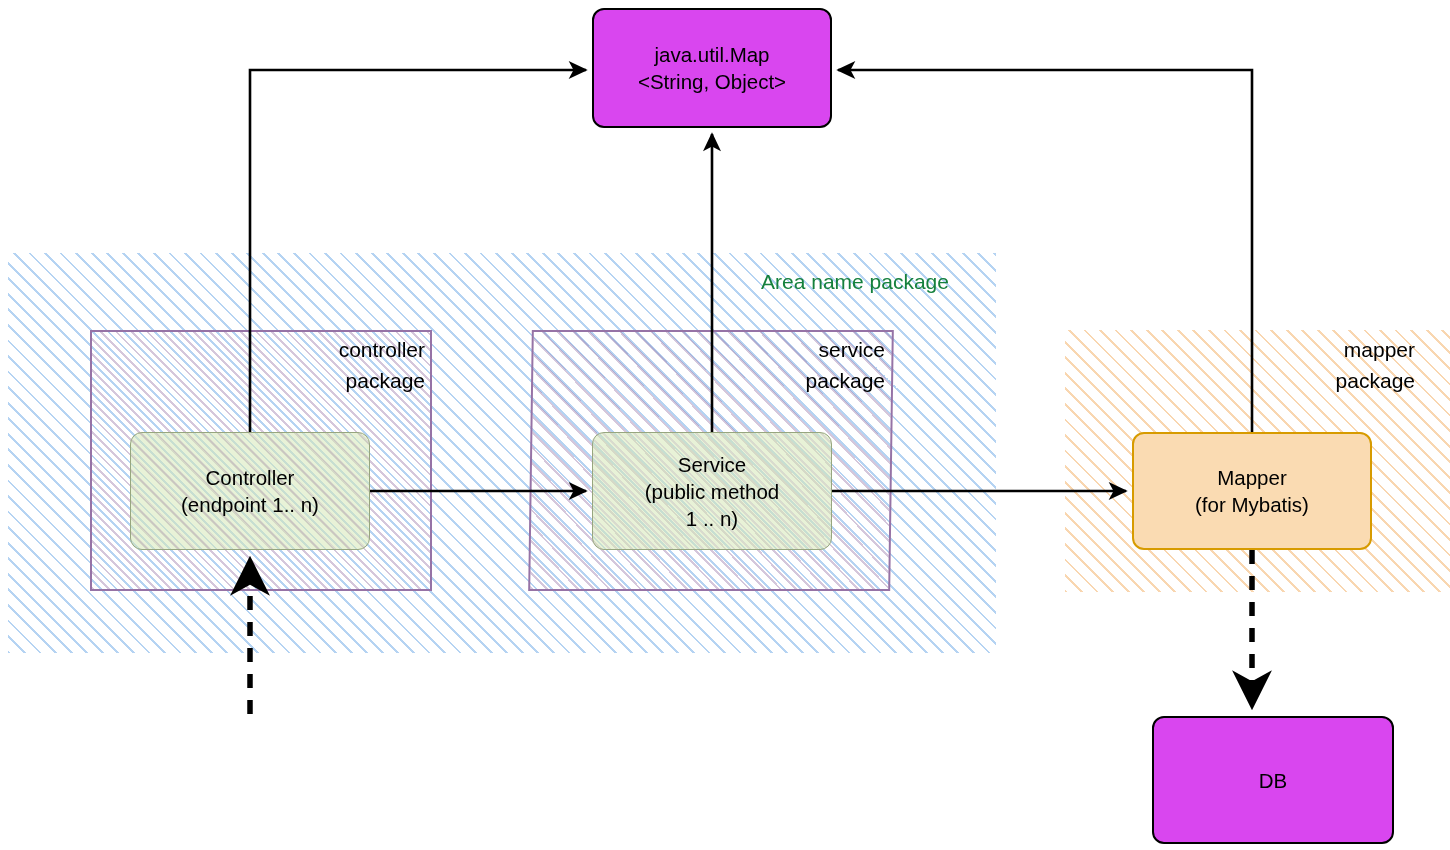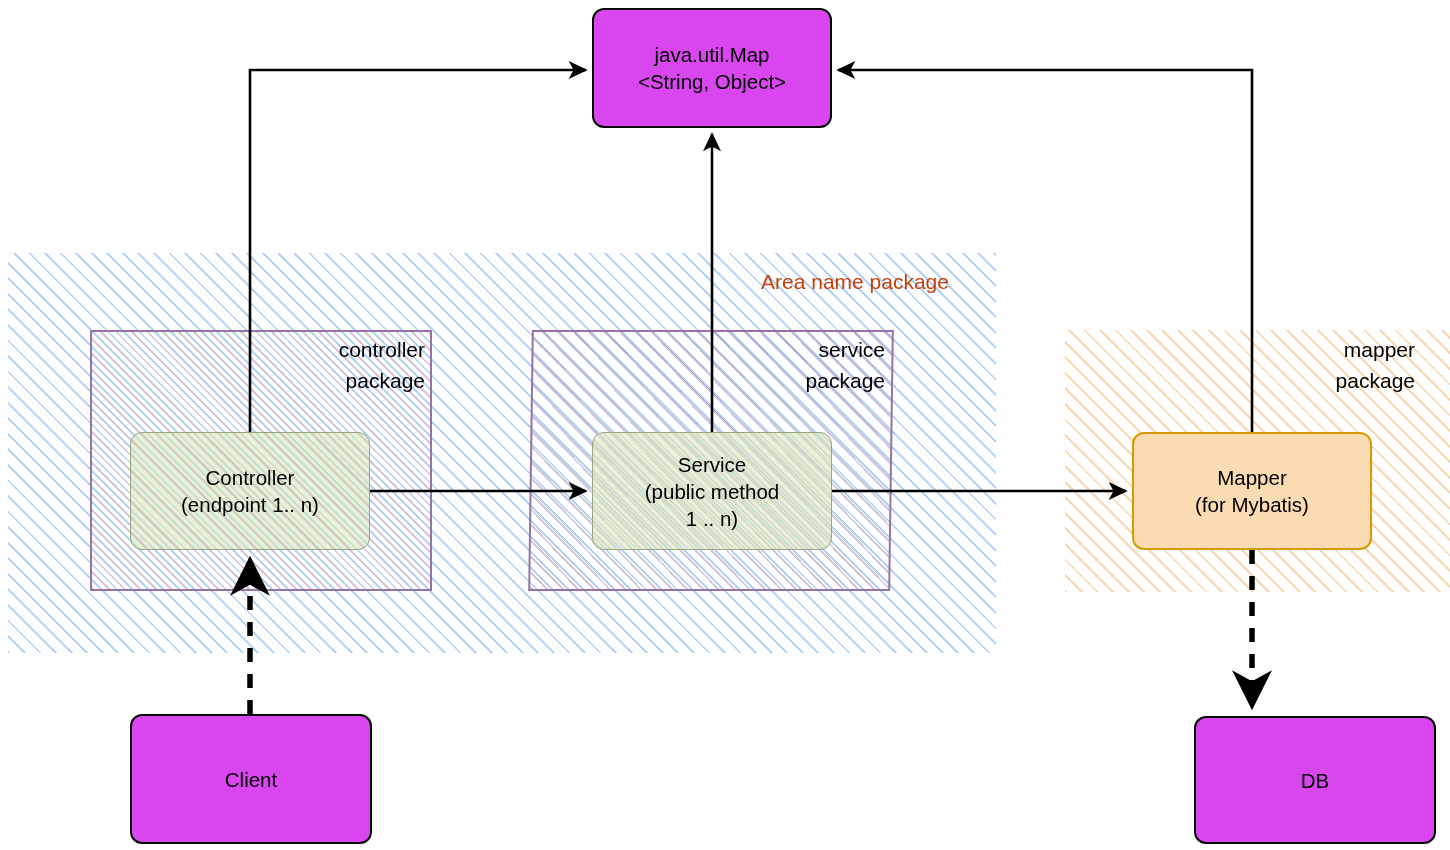--- a/index.html
+++ b/index.html
@@ -97,21 +97,21 @@
   #label-service-pkg    { left: 690px; top: 334px; width: 195px; }
   #label-mapper-pkg     { left: 1215px; top: 334px; width: 200px; }
 
   #label-area-name {
     position: absolute;
     left: 660px;
     top: 268px;
     width: 390px;
     font-size: 21px;
     line-height: 28px;
-    color: #c2410c;
+    color: #15803d;
     text-align: center;
   }
 
   
   .node {
     position: absolute;
     box-sizing: border-box;
     display: flex;
     align-items: center;
     justify-content: center;
@@ -141,21 +141,21 @@
     background: #fadbb2;
     border: 2px solid #d79b00;
     border-radius: 12px;
   }
 
   #node-map        { left: 592px; top: 8px;   width: 240px; height: 120px; }
   #node-controller { left: 130px; top: 432px; width: 240px; height: 118px; }
   #node-service    { left: 592px; top: 432px; width: 240px; height: 118px; }
   #node-mapper     { left: 1132px; top: 432px; width: 240px; height: 118px; }
   #node-client     { left: 130px; top: 714px; width: 242px; height: 130px; }
-  #node-db         { left: 1194px; top: 716px; width: 242px; height: 128px; }
+  #node-db         { left: 1152px; top: 716px; width: 242px; height: 128px; }
 </style>
 </head>
 <body>
 
 <div id="canvas">
 
   <div class="region region-blue" id="region-area-name"></div>
   <div class="region region-orange" id="region-mapper"></div>
 
   <div id="label-area-name">Area name package</div>
@@ -201,17 +201,16 @@
   <div class="node node-green" id="node-controller">Controller
 (endpoint 1.. n)</div>
 
   <div class="node node-green" id="node-service">Service
 (public method
 1 .. n)</div>
 
   <div class="node node-orange" id="node-mapper">Mapper
 (for Mybatis)</div>
 
-  <div class="node node-plain" id="node-client">Client</div>
 
   <div class="node node-plain" id="node-db">DB</div>
 
 </div>
 
 </body></html>

